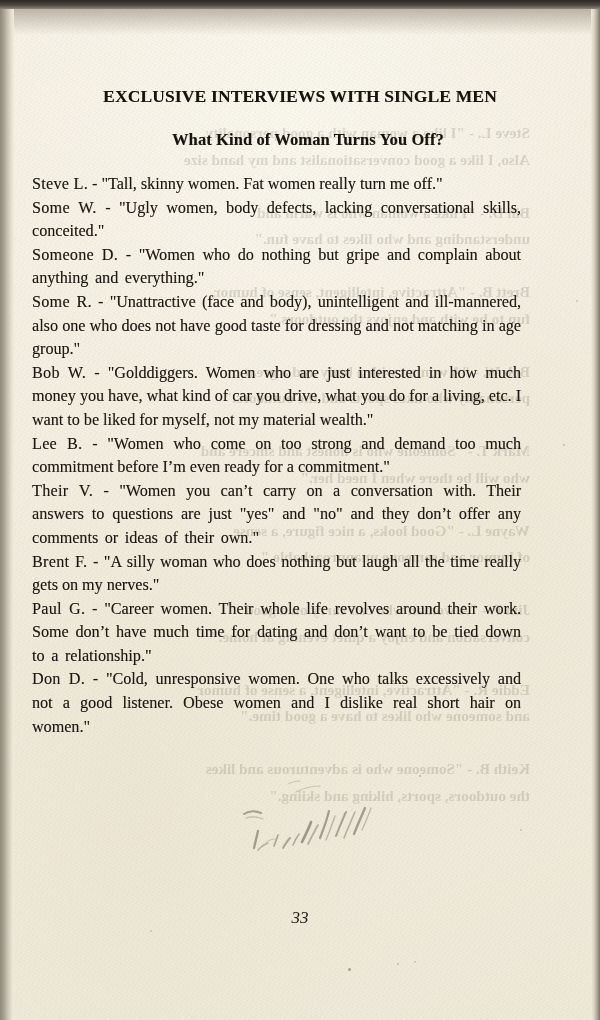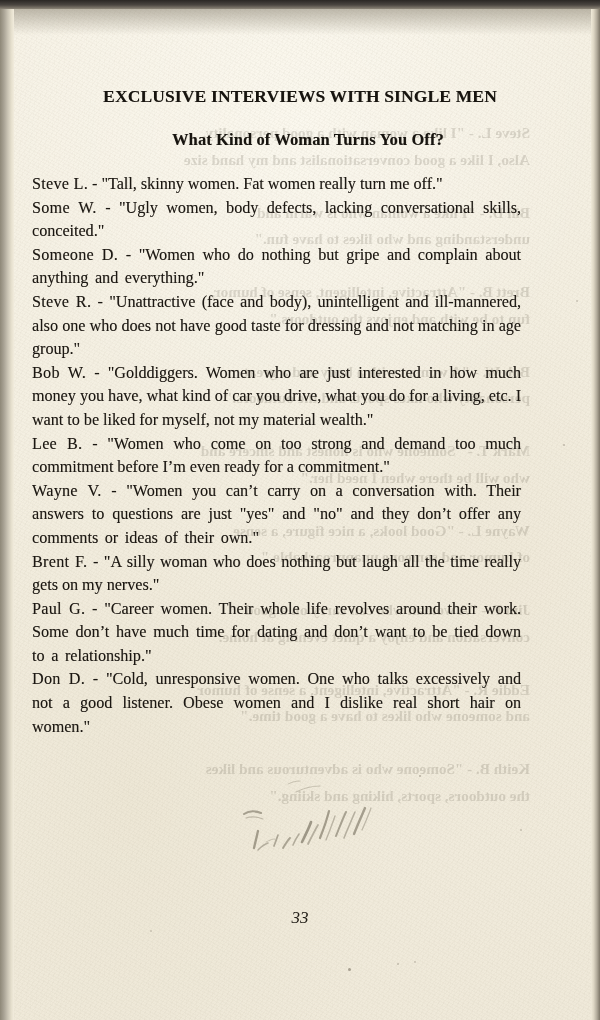--- a/index.html
+++ b/index.html
@@ -221,24 +221,24 @@
   <div class="content">
 
     <div class="title-main">EXCLUSIVE INTERVIEWS WITH SINGLE MEN</div>
 
     <div class="title-sub">What Kind of Woman Turns You Off?</div>
 
     <div id="entries">
         <p class="entry"><span class="who">Steve L.</span><span> - </span><span>"Tall, skinny women. Fat women really turn me off."</span></p>
         <p class="entry loose"><span class="who">Some W.</span><span> - </span><span>"Ugly women, body defects, lacking  conversational skills, conceited."</span></p>
         <p class="entry loose"><span class="who">Someone D.</span><span> - </span><span>"Women who do nothing but gripe and  complain about anything and everything."</span></p>
-        <p class="entry"><span class="who">Steve R.</span><span> - </span><span>"Unattractive (face and body), unintelligent and ill-mannered, also one who does not have good taste for dressing and not matching in age group."</span></p>
+        <p class="entry"><span class="who">Some R.</span><span> - </span><span>"Unattractive (face and body), unintelligent and ill-mannered, also one who does not have good taste for dressing and not matching in age group."</span></p>
         <p class="entry"><span class="who">Bob W.</span><span> - </span><span>"Golddiggers. Women who are  just interested in how much money you have, what kind  of car you drive, what you  do for a  living, etc. I  want to be liked for myself, not my material wealth."</span></p>
         <p class="entry"><span class="who">Lee B.</span><span> - </span><span>"Women who come on  too strong and demand too much commitment before I’m even ready for a commitment."</span></p>
-        <p class="entry loose"><span class="who">Wayne  V.</span><span> - </span><span>"Women  you  can’t carry on a conversation with. Their answers  to questions  are just "yes" and "no" and  they don’t  offer any  comments or  ideas of their own."</span></p>
+        <p class="entry loose"><span class="who">Their  V.</span><span> - </span><span>"Women  you  can’t carry on a conversation with. Their answers  to questions  are just "yes" and "no" and  they don’t  offer any  comments or  ideas of their own."</span></p>
         <p class="entry"><span class="who">Brent F.</span><span> - </span><span>"A silly woman  who does nothing  but laugh all the time really gets on my nerves."</span></p>
         <p class="entry loose"><span class="who">Paul  G.</span><span> - </span><span>"Career women.  Their whole  life revolves around their work. Some don’t  have  much time for dating  and  don’t want  to  be  tied  down to  a relationship."</span></p>
         <p class="entry loose"><span class="who">Don  D.</span><span> - </span><span>"Cold, unresponsive  women.  One who talks excessively and not a good listener. Obese women and I dislike real short hair on women."</span></p>
       </div>
 
     <div class="folio">33</div>
   </div>
 
   <svg class="smudge" id="smudge-main" viewBox="0 0 150 92">
     <g stroke="#57503f" fill="none" stroke-linecap="round">

